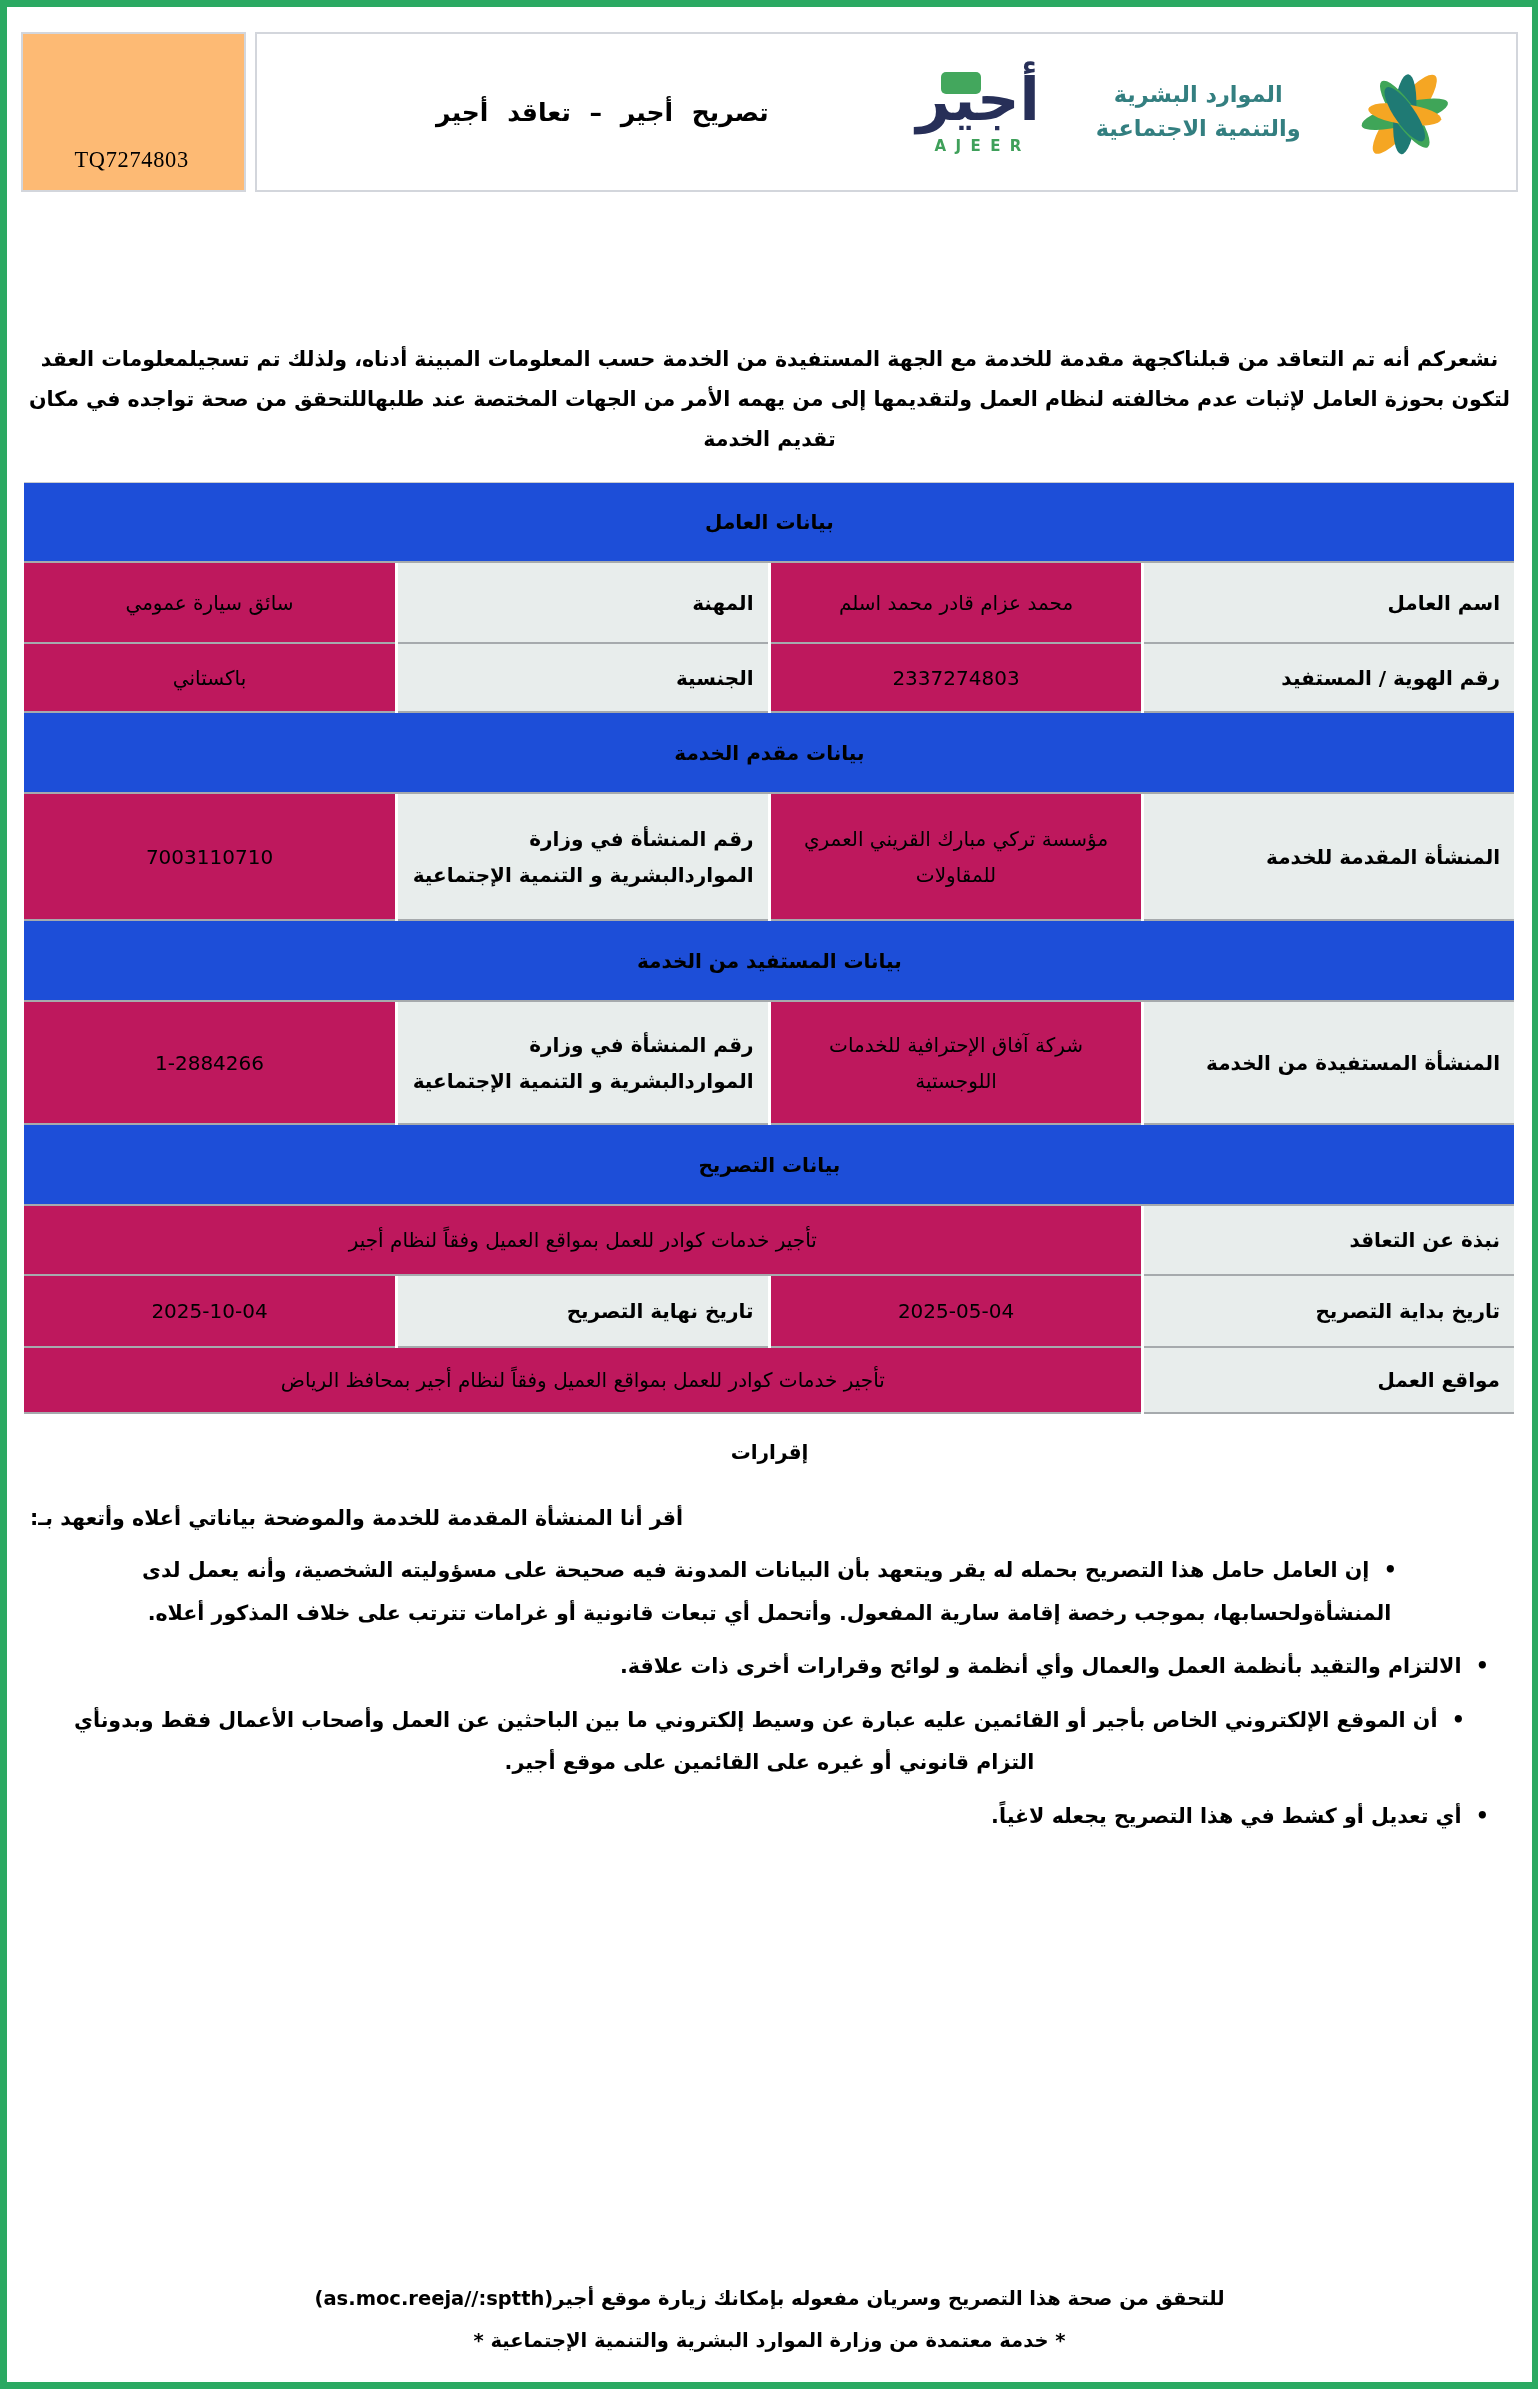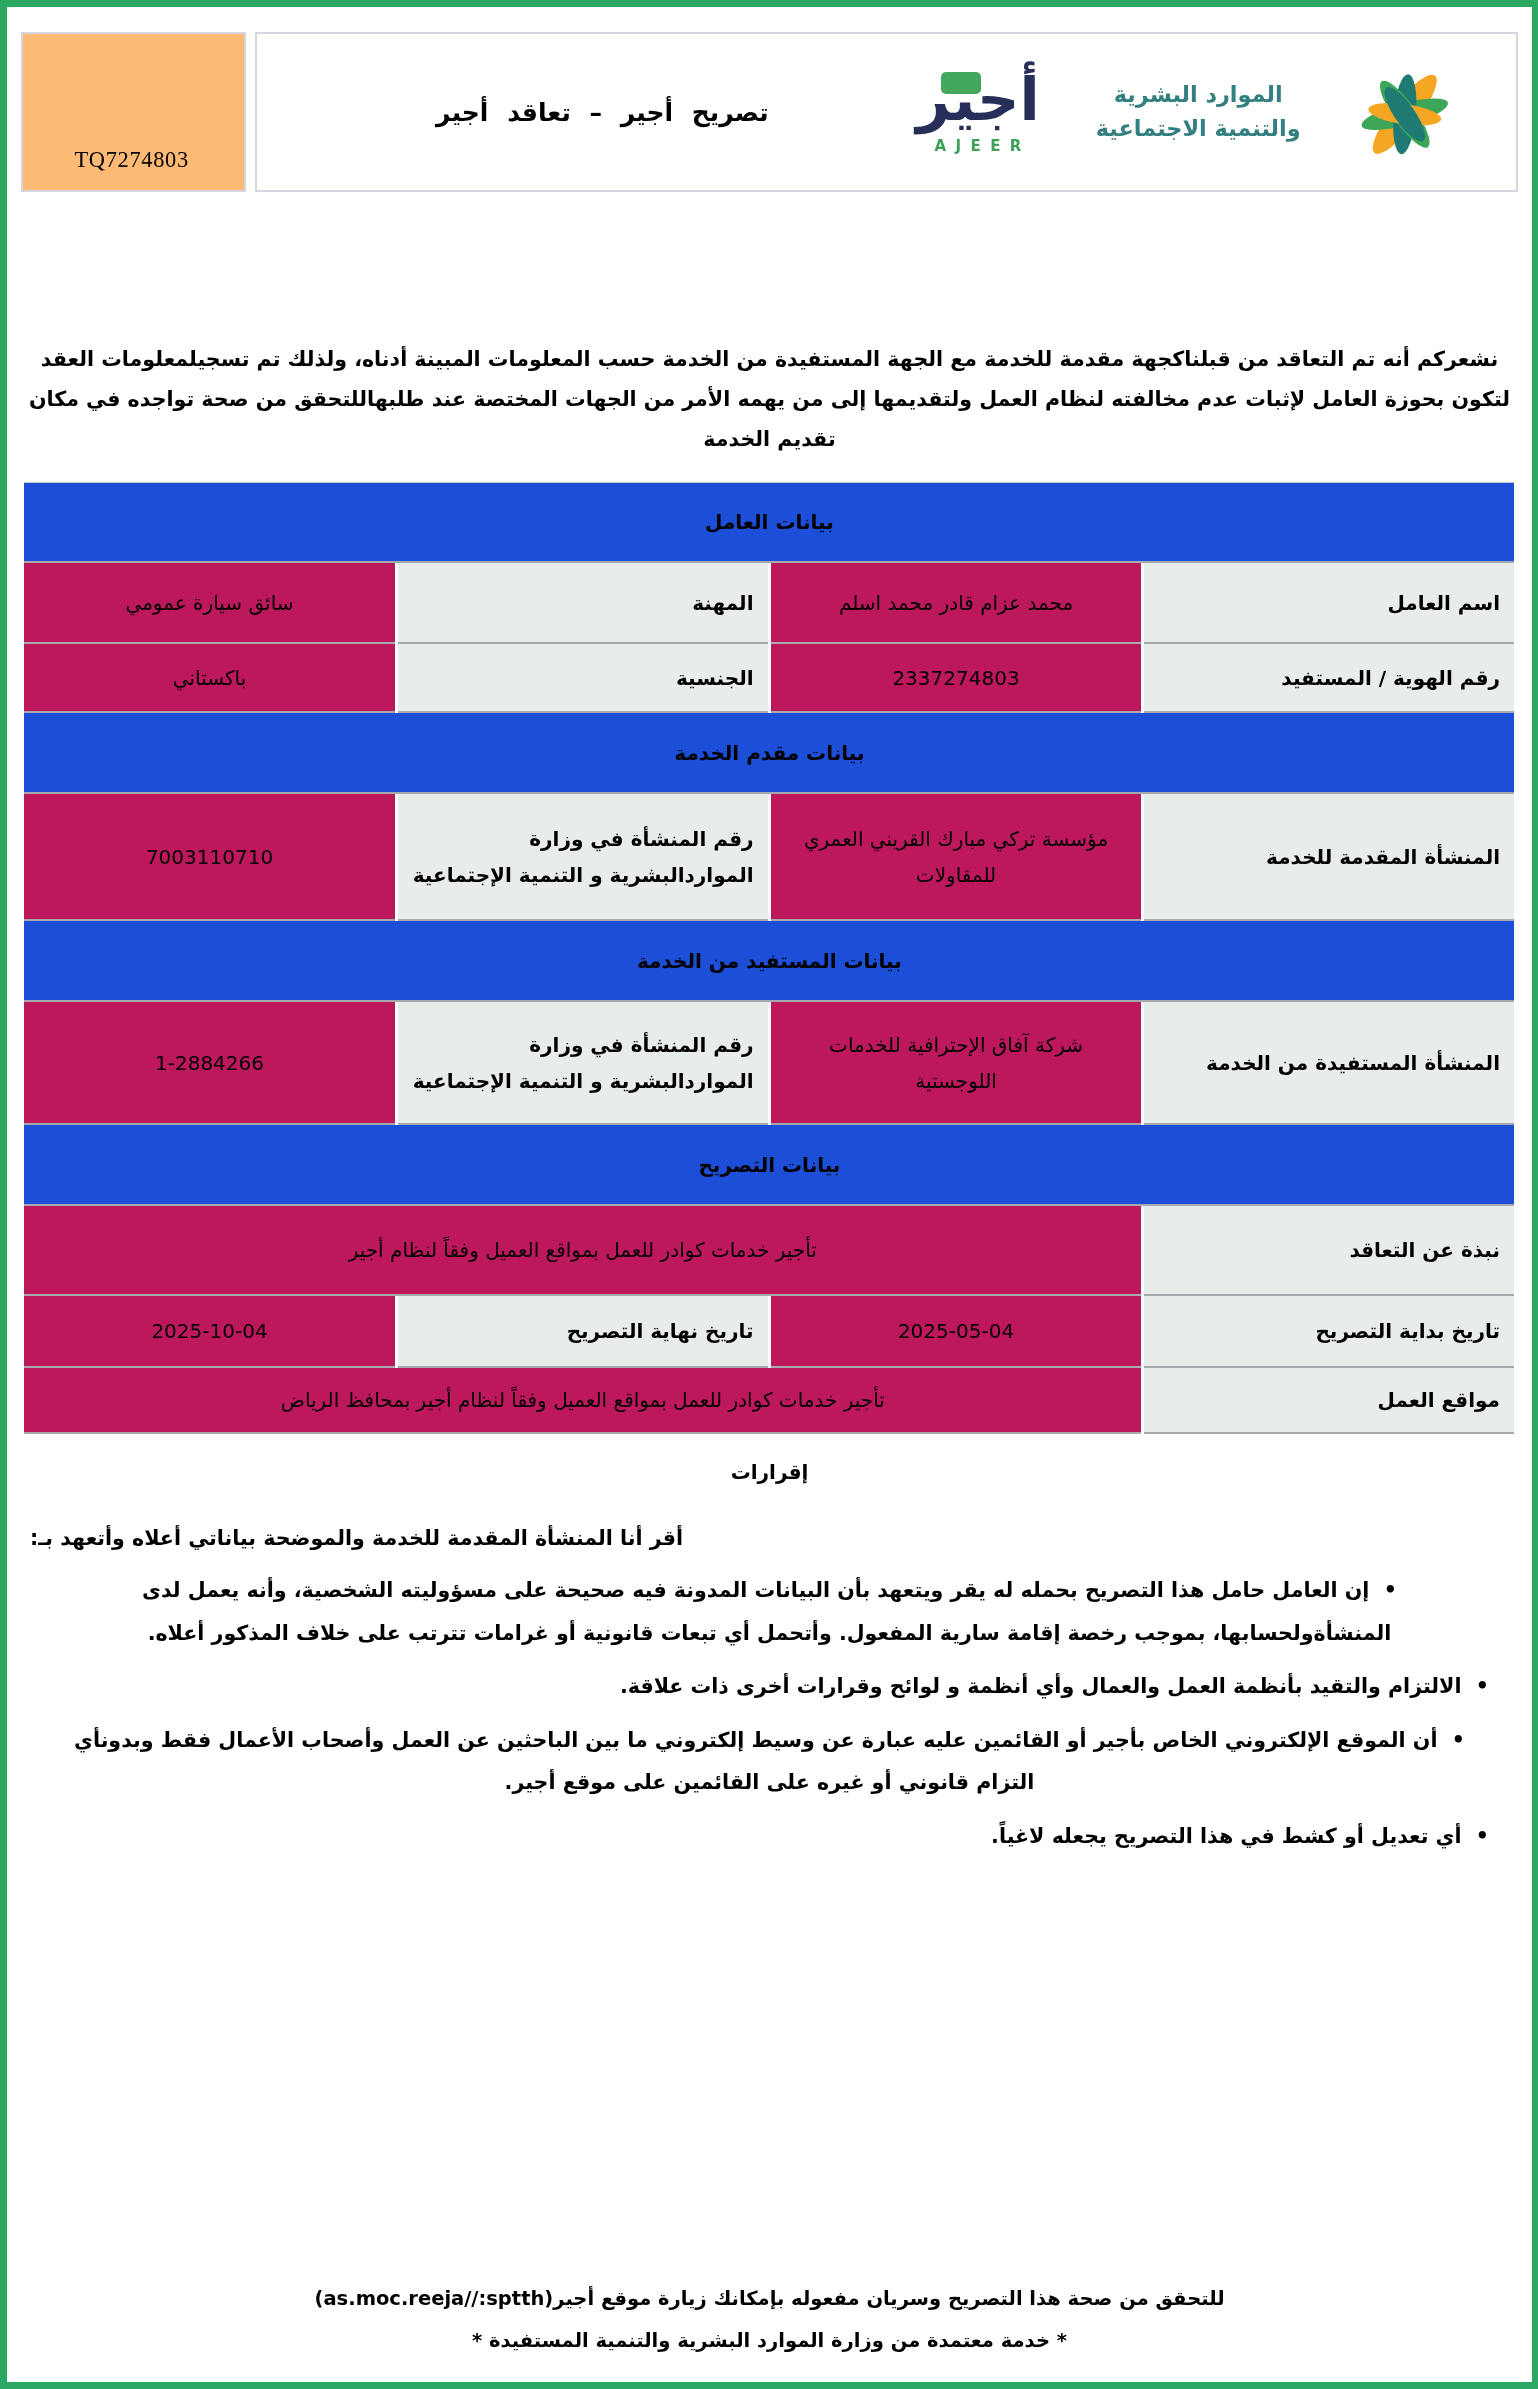--- a/index.html
+++ b/index.html
@@ -70,21 +70,21 @@
   }
   td.lbl{
     background:#e8edec; font-weight:bold; text-align:right; padding-right:26px;
   }
   td.val{ background:#be185d; text-align:center; }
   td.ltr{ direction:ltr; }
   tr.r-worker1 td{ height:81px; }
   tr.r-worker2 td{ height:69px; }
   tr.r-provider td{ height:127px; }
   tr.r-benef td{ height:123px; }
-  tr.r-about td{ height:90px; }
+  tr.r-about td{ height:70px; }
   tr.r-dates td{ height:72px; }
   tr.r-loc td{ height:66px; }
 
   
   .decl-title{ margin-top:26px; text-align:center; font-size:20px; font-weight:bold; flex:0 0 auto; }
   .decl-intro{
     margin:42px 23px 0 23px; direction:rtl; text-align:left;
     font-size:20.6px; font-weight:bold; flex:0 0 auto;
   }
   ul.decl{
@@ -216,17 +216,17 @@
   <p class="decl-intro">أقر أنا المنشأة المقدمة للخدمة والموضحة بياناتي أعلاه وأتعهد بـ:</p>
   <ul class="decl">
     <li>إن العامل حامل هذا التصريح بحمله له يقر ويتعهد بأن البيانات المدونة فيه صحيحة على مسؤوليته الشخصية، وأنه يعمل لدى المنشأةولحسابها، بموجب رخصة إقامة سارية المفعول. وأتحمل أي تبعات قانونية أو غرامات تترتب على خلاف المذكور أعلاه.</li>
     <li class="right">الالتزام والتقيد بأنظمة العمل والعمال وأي أنظمة و لوائح وقرارات أخرى ذات علاقة.</li>
     <li>أن الموقع الإلكتروني الخاص بأجير أو القائمين عليه عبارة عن وسيط إلكتروني ما بين الباحثين عن العمل وأصحاب الأعمال فقط وبدونأي التزام قانوني أو غيره على القائمين على موقع أجير.</li>
     <li class="right">أي تعديل أو كشط في هذا التصريح يجعله لاغياً.</li>
   </ul>
 
   <div class="footer">
     <div>للتحقق من صحة هذا التصريح وسريان مفعوله بإمكانك زيارة موقع أجير(as.moc.reeja//:sptth)</div>
-    <div>* خدمة معتمدة من وزارة الموارد البشرية والتنمية المستفيدة *</div>
+    <div>* خدمة معتمدة من وزارة الموارد البشرية والتنمية الإجتماعية *</div>
   </div>
 
 </div>
 
 
 </body></html>

